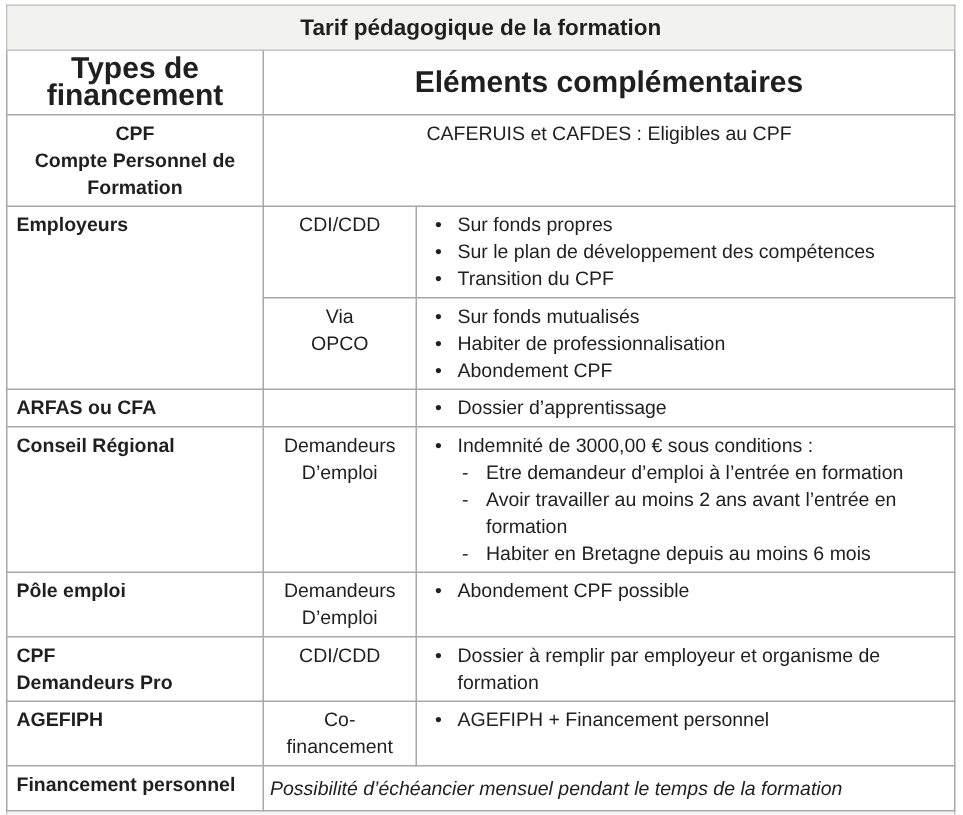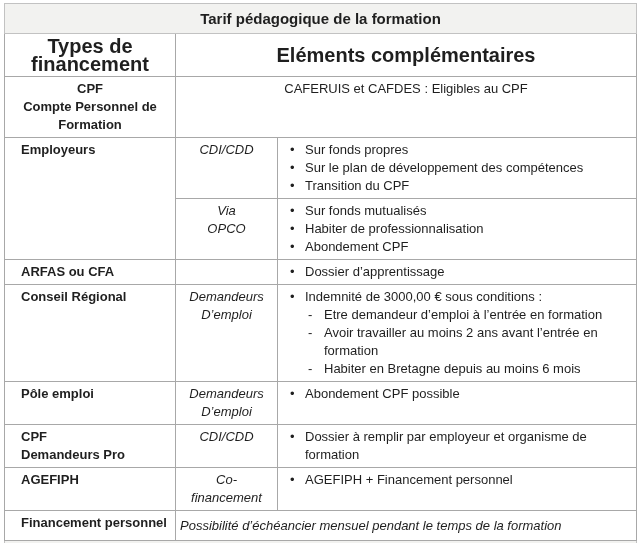--- a/index.html
+++ b/index.html
@@ -44,25 +44,25 @@
 
   
   td.head-cell {
     font-weight: bold;
     font-size: 20px;
     text-align: center;
     vertical-align: middle;
   }
 
   
-  td.type-left   { font-weight: bold; text-align: left;  padding-left: 16px; }
+  td.type-left   { font-weight: bold; text-align: left;  padding-left: 6px; }
   td.type-center { font-weight: bold; text-align: center; }
 
   
-  td.mode-cell { text-align: center; font-style: italic; }
+  td.mode-cell { text-align: center; }
 
   
   td.detail-center { text-align: center; }
   td.italic-cell   { font-style: italic; vertical-align: middle; }
 
   
   .bullet-item { display: flex; }
   .bullet {
     flex: 0 0 15px;
     margin-left: 8px;

